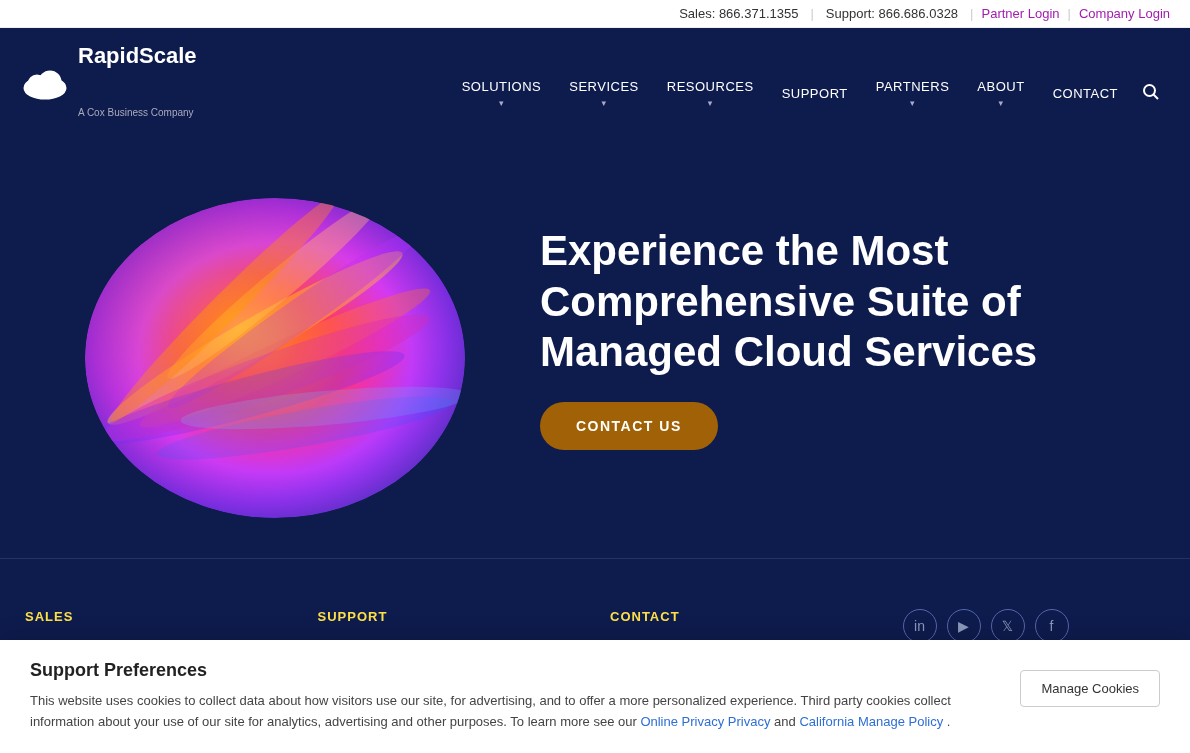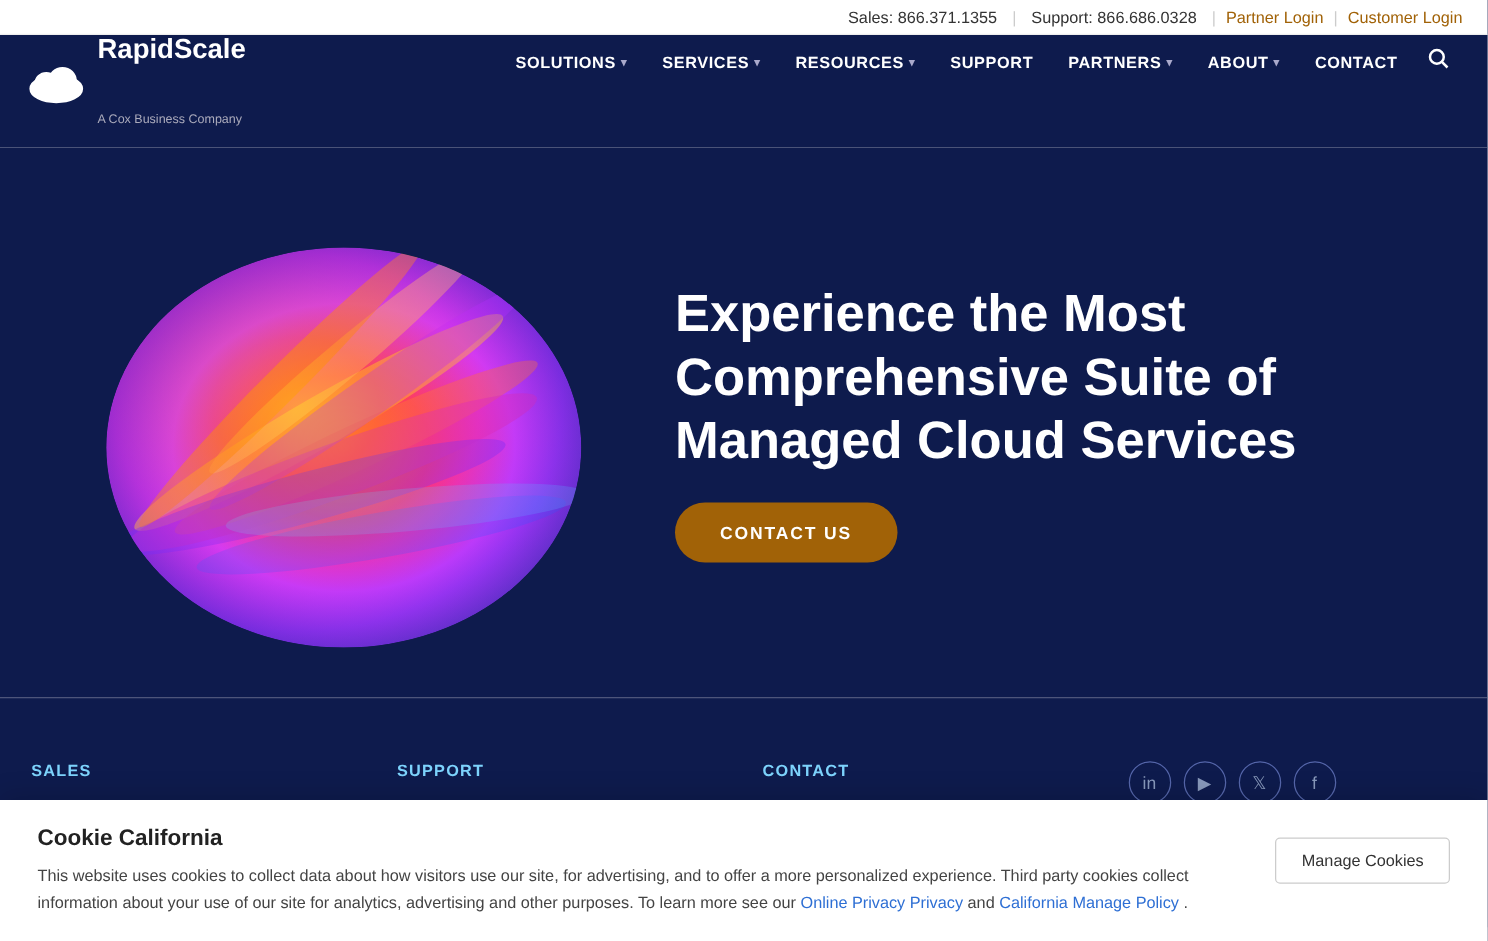--- a/index.html
+++ b/index.html
@@ -12,27 +12,27 @@
       align-items: center;
       justify-content: flex-end;
       padding: 6px 20px;
       font-size: 13px;
       color: #333;
       border-bottom: 1px solid #eee;
       text-align: right;
     }
     .top-bar span { margin: 0 4px; }
     .top-bar .separator { color: #ccc; margin: 0 8px; }
-    .top-bar a { color: #a16207; text-decoration: none; }
+    .top-bar a { color: #a21caf; text-decoration: none; }
 
     
     .navbar {
       background: #0e1b4d;
       display: flex;
-      align-items: flex-start;
+      align-items: flex-end;
       padding: 0 20px;
       height: 90px;
     }
     .logo {
       display: flex;
       align-items: center;
       flex-shrink: 0;
     }
     .logo svg { width: 50px; height: 40px; }
     .logo-text { margin-left: 8px; }
@@ -41,29 +41,30 @@
 
     .nav-links {
       display: flex;
       align-items: center;
       margin-left: auto;
       gap: 0;
     }
     .nav-item {
       color: #fff;
       font-size: 13px;
-      font-weight: 700;
+      font-weight: 400;
       text-transform: uppercase;
       padding: 10px 14px;
       cursor: pointer;
       display: flex;
       align-items: center;
       gap: 4px;
       letter-spacing: 0.5px;
       white-space: nowrap;
+      flex-direction: column;
     }
     .nav-item .chevron { font-size: 9px; color: #aac; }
     .nav-search {
       color: #fff;
       font-size: 16px;
       padding: 10px;
       cursor: pointer;
     }
 
     
@@ -117,21 +118,21 @@
       border-top: 1px solid rgba(255,255,255,0.1);
     }
     .footer-grid {
       display: grid;
       grid-template-columns: 1fr 1fr 1fr 1fr;
       gap: 30px;
       max-width: 1140px;
       margin: 0 auto;
     }
     .footer-col h4 {
-      color: #7dd3fc;
+      color: #fde047;
       font-size: 13px;
       font-weight: bold;
       letter-spacing: 1px;
       text-transform: uppercase;
       margin-bottom: 18px;
     }
     .footer-col p, .footer-col a {
       color: #8899bb;
       font-size: 13px;
       line-height: 1.8;
@@ -224,21 +225,21 @@
 </head>
 <body>
 
 <div class="top-bar">
   <span>Sales: 866.371.1355</span>
   <span class="separator">|</span>
   <span>Support: 866.686.0328</span>
   <span class="separator">|</span>
   <a href="#">Partner Login</a>
   <span class="separator">|</span>
-  <a href="#">Customer Login</a>
+  <a href="#">Company Login</a>
 </div>
 
 <nav class="navbar">
   <div class="logo">
 
     <svg viewBox="0 0 50 40">
       <ellipse cx="25" cy="26" rx="20" ry="10" fill="none" stroke="#fff" stroke-width="3"></ellipse>
       <ellipse cx="17" cy="22" rx="8" ry="8" fill="none" stroke="#fff" stroke-width="3"></ellipse>
       <ellipse cx="30" cy="20" rx="10" ry="10" fill="none" stroke="#fff" stroke-width="3"></ellipse>
       <ellipse cx="25" cy="26" rx="20" ry="10" fill="#fff"></ellipse>
@@ -374,21 +375,21 @@
       <div class="footer-legal">
         <p>© 2022 RapidScale</p>
         <p><a href="#">Privacy Policy | Acceptable</a></p>
       </div>
     </div>
   </div>
 </footer>
 
 <div class="cookie-banner">
   <div class="cookie-content">
-    <div class="cookie-title">Cookie California</div>
+    <div class="cookie-title">Support Preferences</div>
     <div class="cookie-text">
       <span>This website uses cookies to collect data about how visitors use our site, for advertising, and to offer a more personalized experience. Third party cookies collect information about your use of our site for analytics, advertising and other purposes. To learn more see our</span>
       <a href="#">Online Privacy Privacy</a>
       <span>and</span>
       <a href="#">California Manage Policy</a>
       <span>.</span>
     </div>
   </div>
   <div class="cookie-actions">
     <button class="btn-manage">Manage Cookies</button>

